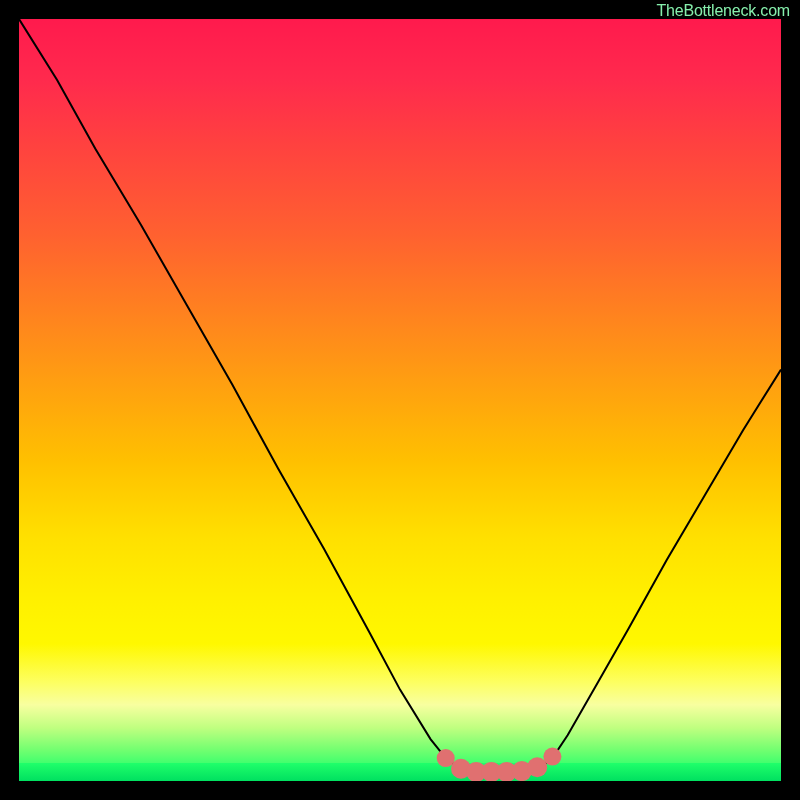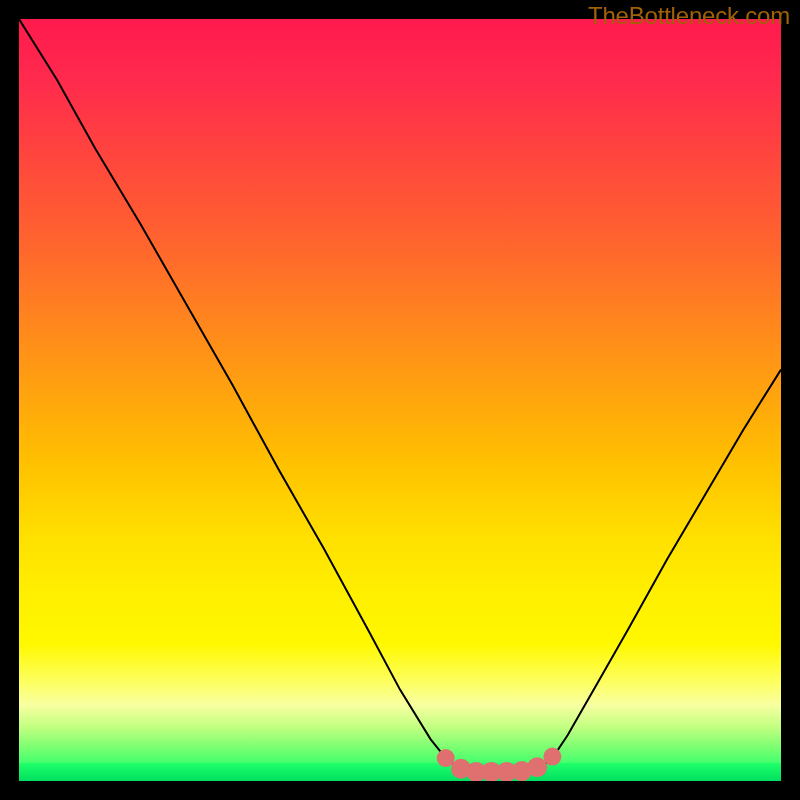--- a/index.html
+++ b/index.html
@@ -48,22 +48,22 @@
     background: linear-gradient(to bottom, #20ff6a, #00e060);
   }
   .curve-layer {
     position: absolute;
     inset: 0;
   }
   .watermark {
     position: absolute;
     top: 2px;
     right: 10px;
-    color: #a16207;
-    font-size: 24px;
+    color: #86efac;
+    font-size: 16px;
     font-weight: 500;
     letter-spacing: -0.2px;
     user-select: none;
   }
 </style>
 </head>
 <body>
 
 <div class="frame">
   <div class="gradient-bg"></div>

